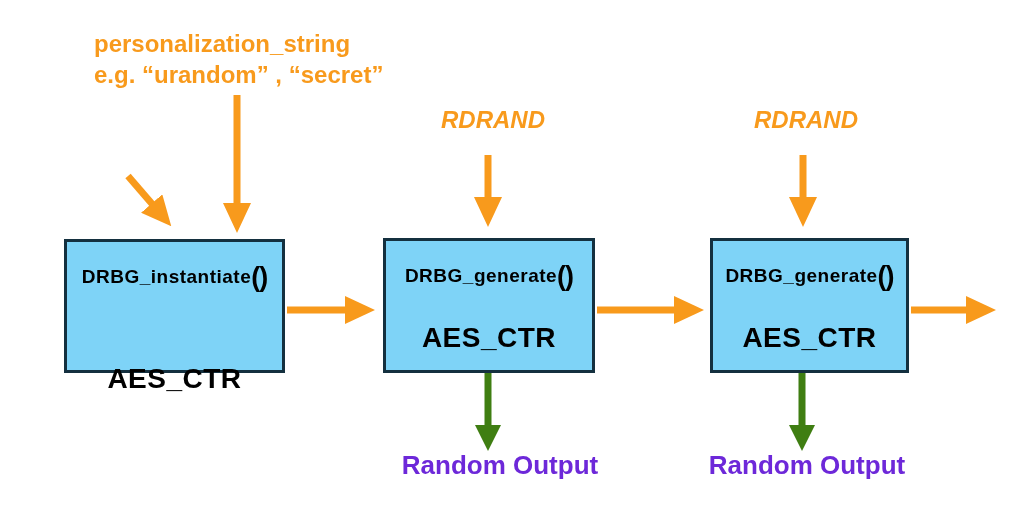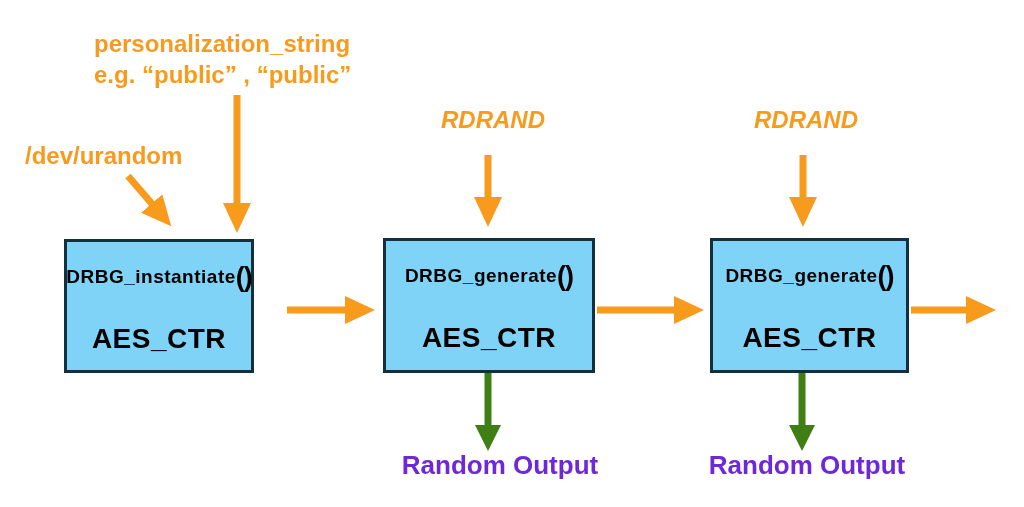--- a/index.html
+++ b/index.html
@@ -26,21 +26,21 @@
   .drbg-box {
     position: absolute;
     background: #7ED3F7;
     border: 3px solid #14303F;
     box-sizing: border-box;
     display: flex;
     flex-direction: column;
     align-items: center;
     color: #000000;
   }
-  .box-1 { left: 64px;  top: 239px; width: 190px; height: 134px; }
+  .box-1 { left: 64px;  top: 239px; width: 221px; height: 134px; gap: 40px; }
   .box-2 { left: 383px; top: 238px; width: 212px; height: 135px; }
   .box-3 { left: 710px; top: 238px; width: 199px; height: 135px; }
   .fn-line {
     margin-top: 22px;
     font-size: 19px;
     font-weight: bold;
     letter-spacing: 0.5px;
     white-space: nowrap;
     line-height: 26px;
   }
@@ -118,24 +118,23 @@
 
     <line x1="911" y1="310" x2="968" y2="310" stroke="#F89A1C" stroke-width="7" marker-end="url(#ah-orange)"></line>
 
     <line x1="488" y1="373" x2="488" y2="427" stroke="#3F7E12" stroke-width="7" marker-end="url(#ah-green)"></line>
 
     <line x1="802" y1="373" x2="802" y2="427" stroke="#3F7E12" stroke-width="7" marker-end="url(#ah-green)"></line>
   </svg>
 
   <div class="lbl lbl-orange pers-label">
     <div>personalization_string</div>
-    <div>e.g. “public” , “public”</div>
+    <div>e.g. “urandom” , “secret”</div>
   </div>
 
-  <div class="lbl lbl-orange urandom-label">/dev/urandom</div>
 
   <div class="lbl lbl-orange rdrand-label rdrand-1">RDRAND</div>
 
   <div class="lbl lbl-orange rdrand-label rdrand-2">RDRAND</div>
 
   <div class="drbg-box box-1">
     <div class="fn-line"><span>DRBG_instantiate</span><span class="fn-parens">()</span></div>
     <div class="algo-line">AES_CTR</div>
   </div>
 

